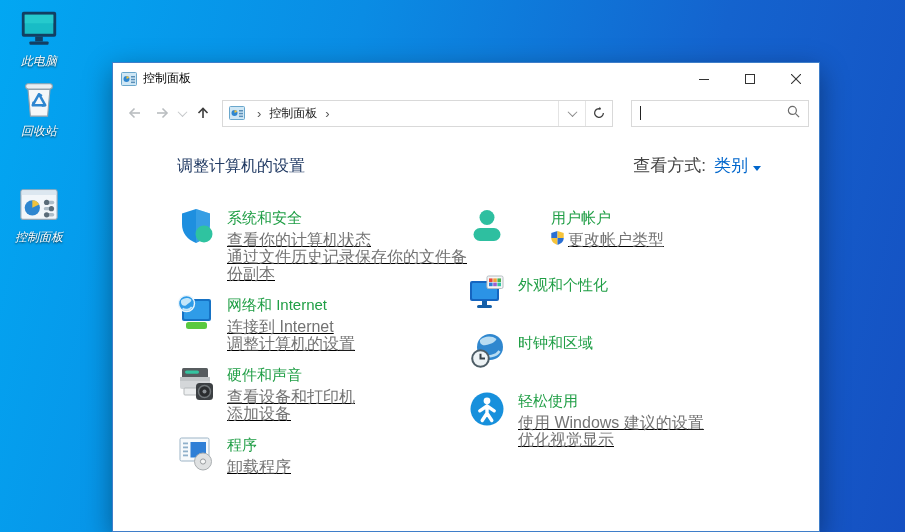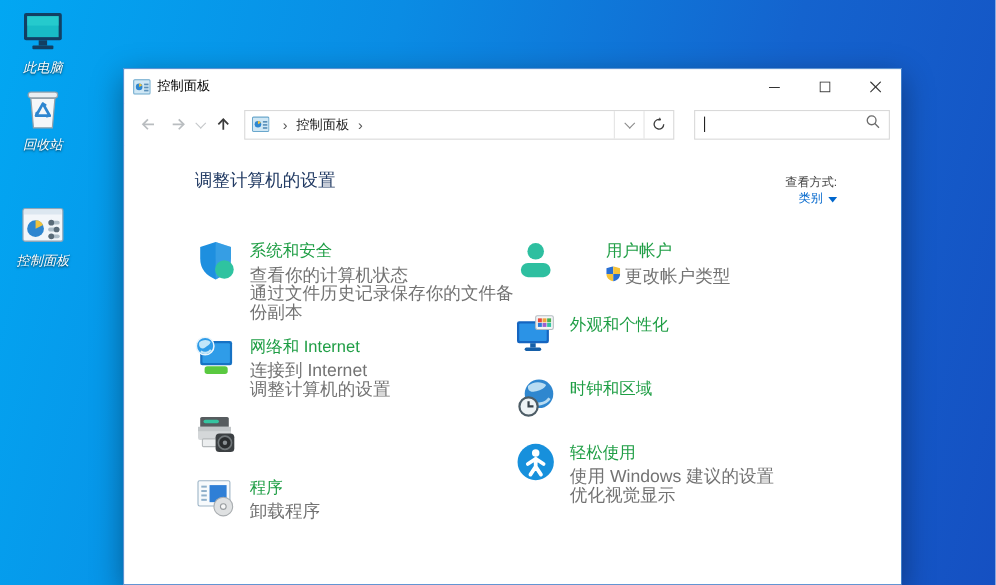--- a/index.html
+++ b/index.html
@@ -40,27 +40,27 @@
   .searchbox { height:27px; width:178px; margin-left:18px; border:1px solid #d9d9d9; display:flex; align-items:center; padding:0 8px; }
   .caret { width:1px; height:14px; background:#222; }
   .searchbox .spacer { flex:1; }
 
   .chev-down { width:7px; height:7px; border-right:1.5px solid #8a8a8a; border-bottom:1.5px solid #8a8a8a; transform:rotate(45deg) translate(-1px,-1px); }
 
   
   .content { flex:1; padding:22px 58px 0 64px; background:#fff; overflow:hidden; }
   .head-row { display:flex; align-items:baseline; justify-content:space-between; margin-bottom:30px; }
   .page-title { font-size:16px; color:#213a63; }
-  .viewby { font-size:11px; color:#444; display:flex; align-items:flex-end;flex-direction:column; }
+  .viewby { font-size:17px; color:#444; display:flex; align-items:center; }
   .viewby .val { color:#0066cc; margin-left:8px; cursor:pointer; }
   .tri-down { width:0; height:0; border-left:4px solid transparent; border-right:4px solid transparent; border-top:5px solid #0066cc; margin-left:5px; display:inline-block; }
 
   .cols { display:flex; }
   .col { width:291px; display:flex; flex-direction:column; }
-  .cat { display:flex; margin-bottom:12px; min-height:46px; }
+  .cat { display:flex; margin-bottom:12px; min-height:46px;text-decoration:underline; }
   .cat-icon { width:38px; height:38px; margin-right:12px; flex:none; }
   .cat-body { padding-top:1px; }
   .cat-title { display:inline-block; font-size:15px; line-height:20px; color:#1f9e45; text-decoration:none; margin-bottom:3px; cursor:pointer; }
   .cat-link { display:block; font-size:16px; line-height:17px; color:#737373; text-decoration:none; cursor:pointer; }
   .link-with-shield { display:flex; align-items:center; gap:4px; }
 </style>
 </head>
 <body>
 
 <div class="desk-icon" id="di-pc">
@@ -256,20 +256,25 @@
               <rect x="5" y="4" width="26" height="10" rx="1.5" fill="#575c5f"></rect>
               <rect x="8" y="6.5" width="14" height="3.2" rx="1.6" fill="#35c4a0"></rect>
               <rect x="3" y="13" width="30" height="12" rx="2" fill="#d4d7d9"></rect>
               <rect x="3" y="13" width="30" height="4" fill="#c2c6c8"></rect>
               <rect x="7" y="24" width="15" height="7" rx="1" fill="#eceeef" stroke="#b5b9bb"></rect>
               <rect x="19" y="19" width="17" height="17" rx="3.5" fill="#3c4043"></rect>
               <circle cx="27.5" cy="27.5" r="6" fill="#2a2d2f" stroke="#71777a" stroke-width="1.5"></circle>
               <circle cx="27.5" cy="27.5" r="2" fill="#8a9094"></circle>
             </svg>
           </span>
+          <div class="cat-body">
+            <a class="cat-title">硬件和声音</a>
+            <a class="cat-link">查看设备和打印机</a>
+            <a class="cat-link">添加设备</a>
+          </div>
         </div>
 
         <div class="cat">
           <span class="cat-icon">
             <svg viewBox="0 0 38 38" width="38" height="38">
               <rect x="3" y="4" width="29" height="23" rx="1.5" fill="#f7fafc" stroke="#9db4c6"></rect>
               <rect x="6" y="8.5" width="5" height="1.8" fill="#8fb0ca"></rect>
               <rect x="6" y="12.5" width="5" height="1.8" fill="#8fb0ca"></rect>
               <rect x="6" y="16.5" width="5" height="1.8" fill="#8fb0ca"></rect>
               <rect x="6" y="20.5" width="5" height="1.8" fill="#8fb0ca"></rect>

